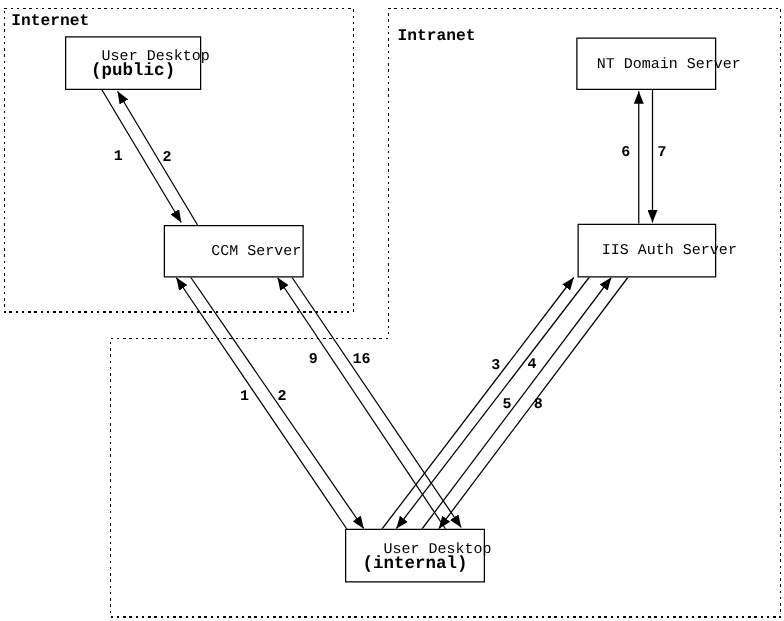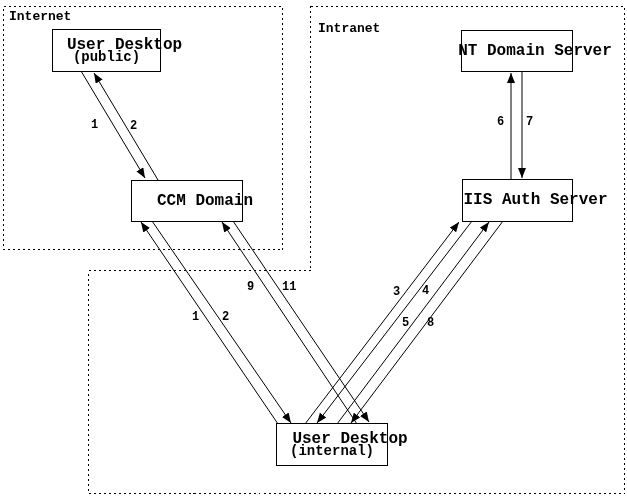--- a/index.html
+++ b/index.html
@@ -11,21 +11,21 @@
   .canvas svg{position:absolute;left:0;top:0;}
   .region-label{
     position:absolute;font-size:13px;font-weight:bold;color:#000;
     letter-spacing:0px;white-space:nowrap;
   }
   .node{
     position:absolute;border:1px solid #000;background:#fff;
     display:flex;flex-direction:column;align-items:center;justify-content:center;
     color:#000;
   }
-  .node .title{font-size:16px;font-weight:bold;white-space:nowrap;line-height:13px;margin-left:36px;}
+  .node .title{font-size:12px;font-weight:normal;white-space:nowrap;line-height:13px;margin-left:36px;}
   .node .subtitle{font-size:14px;font-weight:bold;white-space:nowrap;line-height:10px;}
   .edge-label{
     position:absolute;font-size:12px;font-weight:bold;color:#000;
     line-height:12px;white-space:nowrap;
   }
 </style>
 </head>
 <body>
 
 <div class="canvas">
@@ -59,42 +59,42 @@
 
   <div class="region-label" style="left:9px;top:9px;">Internet</div>
   <div class="region-label" style="left:318px;top:21px;">Intranet</div>
 
   <div class="node" style="left:52px;top:29px;width:107px;height:41px;">
     <span class="title">User Desktop</span>
     <span class="subtitle">(public)</span>
   </div>
 
   <div class="node" style="left:131px;top:180px;width:110px;height:40px;">
-    <span class="title">CCM Domain</span>
+    <span class="title">CCM Server</span>
   </div>
 
   <div class="node" style="left:461px;top:30px;width:110px;height:40px;">
     <span class="title">NT Domain Server</span>
   </div>
 
   <div class="node" style="left:462px;top:179px;width:109px;height:41px;">
     <span class="title">IIS Auth Server</span>
   </div>
 
   <div class="node" style="left:276px;top:423px;width:110px;height:41px;">
     <span class="title">User Desktop</span>
     <span class="subtitle">(internal)</span>
   </div>
 
   <div class="edge-label" style="left:91px;top:119px;">1</div>
   <div class="edge-label" style="left:130px;top:120px;">2</div>
   <div class="edge-label" style="left:192px;top:311px;">1</div>
   <div class="edge-label" style="left:222px;top:311px;">2</div>
   <div class="edge-label" style="left:247px;top:281px;">9</div>
-  <div class="edge-label" style="left:282px;top:281px;">11</div>
+  <div class="edge-label" style="left:282px;top:281px;">16</div>
   <div class="edge-label" style="left:393px;top:286px;">3</div>
   <div class="edge-label" style="left:422px;top:285px;">4</div>
   <div class="edge-label" style="left:402px;top:317px;">5</div>
   <div class="edge-label" style="left:427px;top:317px;">8</div>
   <div class="edge-label" style="left:497px;top:116px;">6</div>
   <div class="edge-label" style="left:526px;top:116px;">7</div>
 
 </div>
 
 </body></html>

